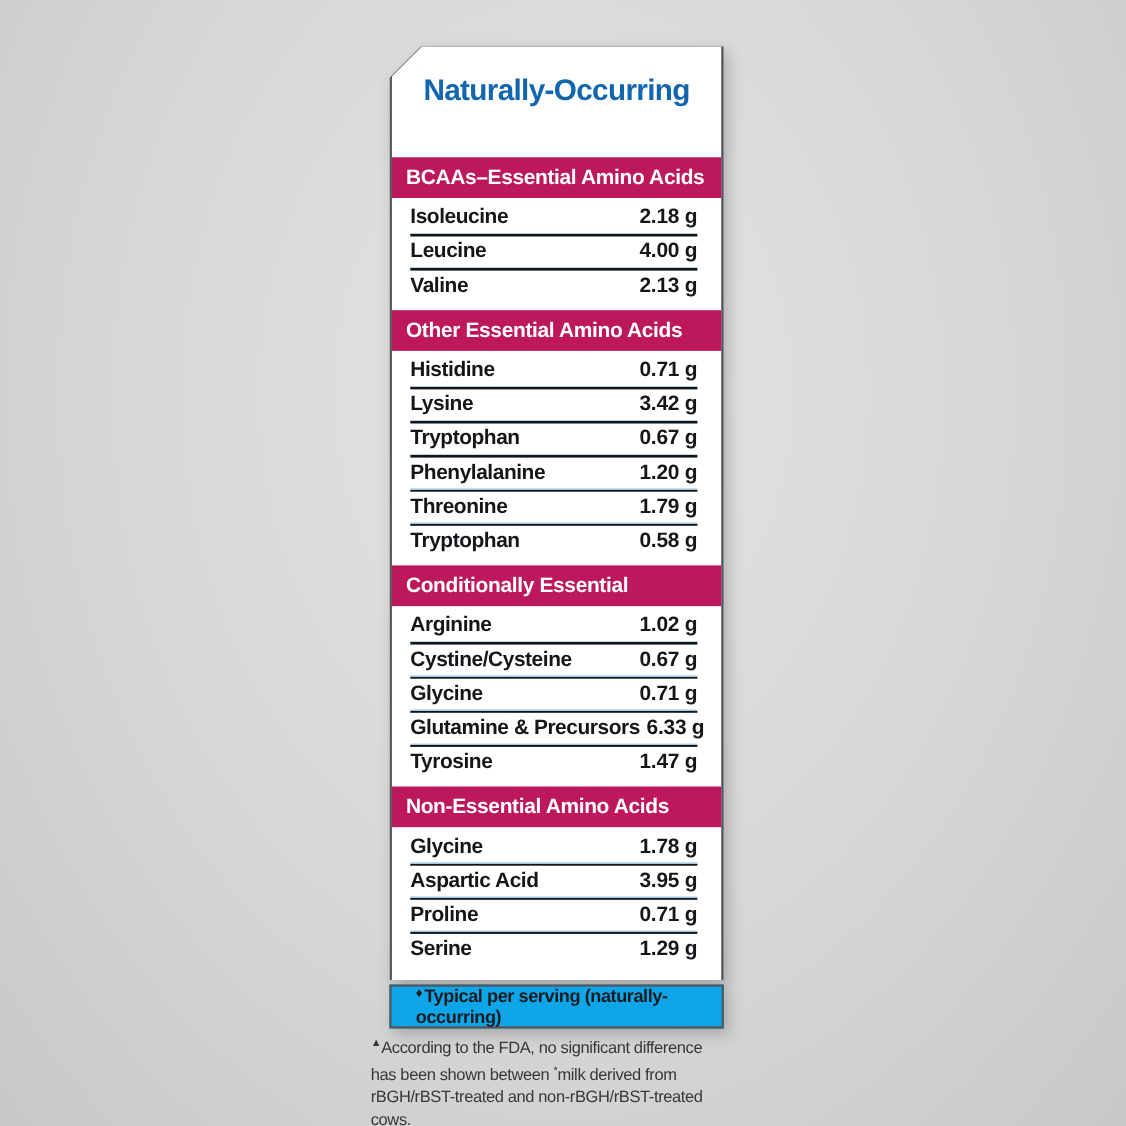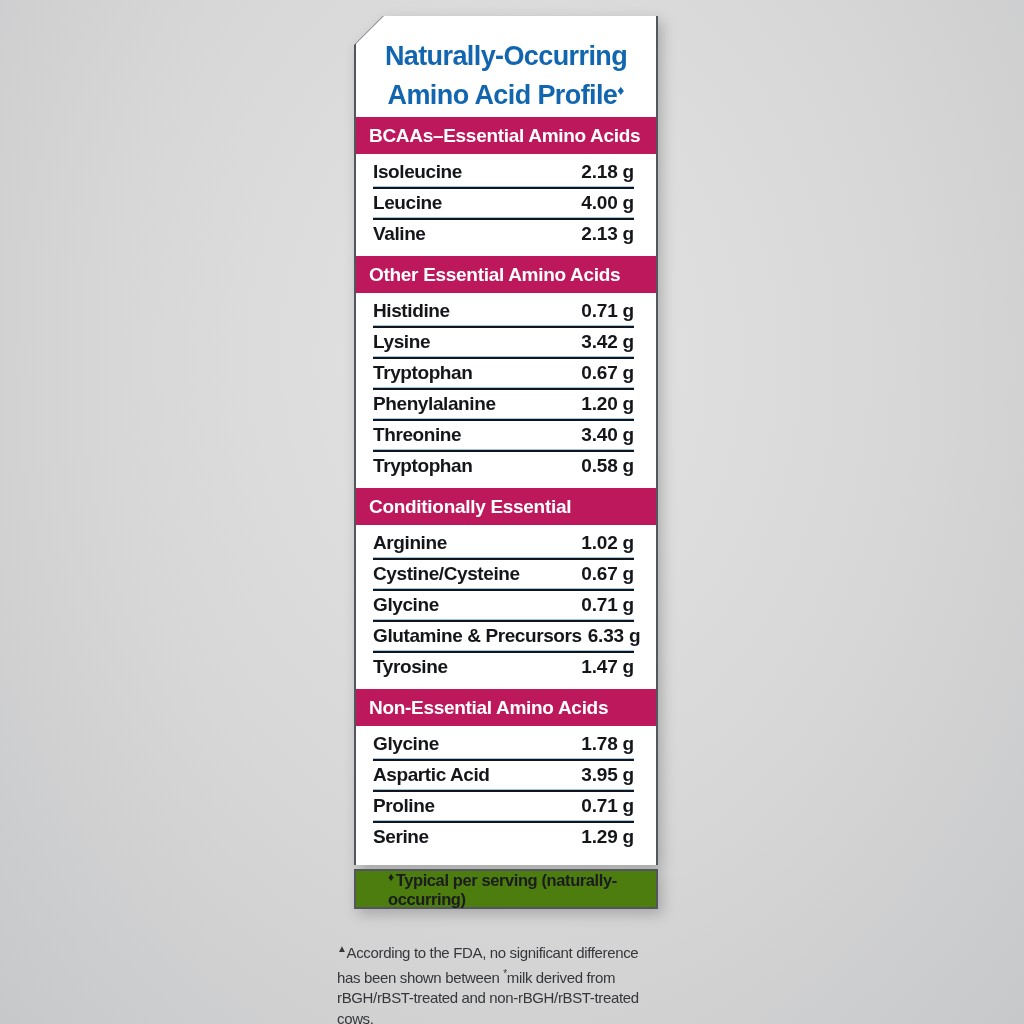--- a/index.html
+++ b/index.html
@@ -2,21 +2,21 @@
 <html><head>
 <meta charset="utf-8">
 <style>
   html,body{margin:0;padding:0;}
   body{
     width:1024px;height:1024px;position:relative;overflow:hidden;
     background:radial-gradient(ellipse at 50% 35%, #e4e4e4 0%, #d7d7d7 55%, #c7c8ca 100%);
     font-family:"Liberation Sans", sans-serif;
   }
   .panel-wrap{
-    position:absolute;left:354px;top:14px;width:304px;
+    position:absolute;left:354px;top:40px;width:304px;
     filter:drop-shadow(4px 5px 7px rgba(0,0,0,0.22));
   }
   .main-box{
     background:#53565c;
     clip-path:polygon(29px 0, 100% 0, 100% 100%, 0 100%, 0 29px);
   }
   .main-inner{
     margin:2px;background:#ffffff;
     clip-path:polygon(27.8px 0, 100% 0, 100% 100%, 0 100%, 0 27.8px);
     padding-bottom:6px;
@@ -37,41 +37,40 @@
     display:flex;justify-content:space-between;align-items:baseline;
     font-weight:bold;color:#14161a;font-size:19px;line-height:22px;
     letter-spacing:-0.4px;padding:3px 0;white-space:nowrap;text-align:center;
   }
   .row .val{letter-spacing:-0.2px;padding-left:6px;}
   .sep{
     height:3px;
     background:linear-gradient(to bottom, #a3c7e2 0, #a3c7e2 1px, #10161c 1px, #10161c 3px);
   }
   .footer-box{
-    margin-top:4px;background:#4d7c0f;border:2px solid #53565c;
-    height:36px;display:flex;align-items:center;padding-left:32px;
+    margin-top:4px;background:#0ea5e9;border:2px solid #53565c;
+    height:36px;display:flex;align-items:center;padding-left:22px;
     font-weight:bold;color:#1a1c1f;font-size:16.5px;letter-spacing:-0.4px;
   }
   .footer-sup{font-size:12px;vertical-align:5px;margin-right:2px;}
   .caption{
     position:absolute;left:337px;top:939px;width:340px;
     color:#36373b;font-size:15px;line-height:20.5px;letter-spacing:-0.35px;
   }
   .caption sup{font-size:10px;}
   .cap-line{display:block;}
 </style>
 </head>
 <body>
 
 <div class="panel-wrap">
   <div class="main-box">
     <div class="main-inner">
       <div class="title-block">
         <span class="cap-line">Naturally-Occurring</span>
-        <span class="cap-line"><span>Amino Acid Profile</span><span class="title-sup">♦</span></span>
       </div>
       <div>
   <div>
     <div class="band">
       <span>BCAAs–Essential Amino Acids</span>
     </div>
     <div class="rows">
   <div class="row">
     <span class="nm">Isoleucine</span>
     <span class="val">2.18 g</span>
@@ -109,21 +108,21 @@
     <span class="val">0.67 g</span>
   </div>
 <div class="sep"></div>
   <div class="row">
     <span class="nm">Phenylalanine</span>
     <span class="val">1.20 g</span>
   </div>
 <div class="sep"></div>
   <div class="row">
     <span class="nm">Threonine</span>
-    <span class="val">3.40 g</span>
+    <span class="val">1.79 g</span>
   </div>
 <div class="sep"></div>
   <div class="row">
     <span class="nm">Tryptophan</span>
     <span class="val">0.58 g</span>
   </div>
 </div>
   </div>
 
   <div>

